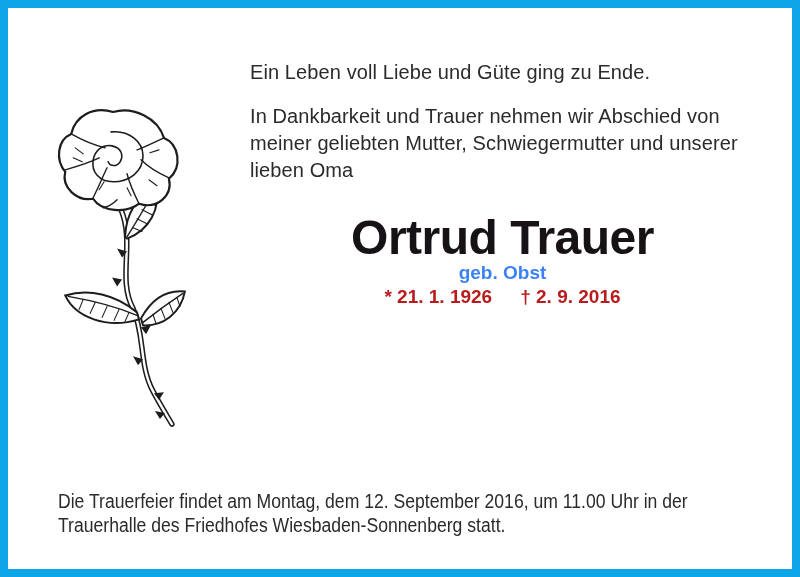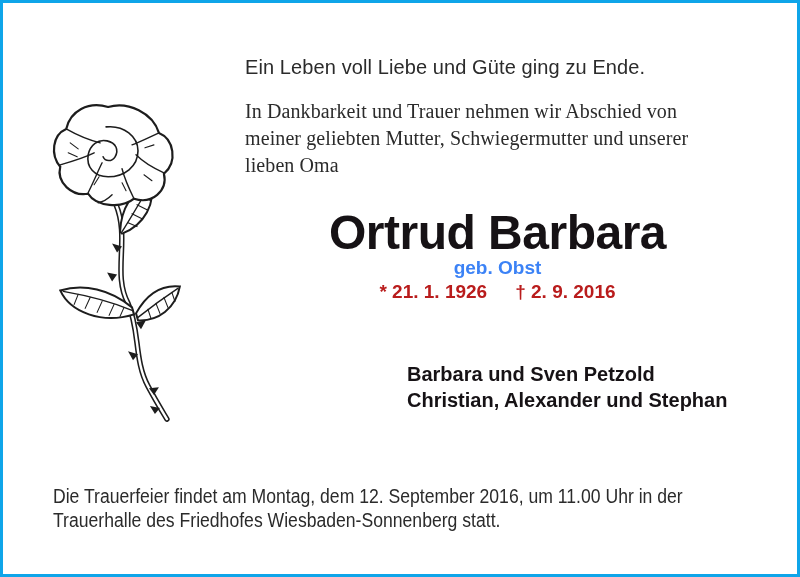--- a/index.html
+++ b/index.html
@@ -1,38 +1,38 @@
 <!DOCTYPE html>
 <html lang="de"><head>
 <meta charset="utf-8">
 <style>
   html,body{margin:0;padding:0;background:#ffffff;}
   .card{
     position:relative;
     width:800px;height:577px;
     box-sizing:border-box;
     background:#ffffff;
-    border:3px solid #0ea5e9;
+    border:8px solid #0ea5e9;
     overflow:hidden;
     font-family:"Liberation Sans", sans-serif;
     color:#2b2b2b;
   }
   .abs{position:absolute;}
   .opening{
     left:242px;top:51px;
     font-size:20px;line-height:26px;
     letter-spacing:0.1px;
     white-space:nowrap;
   }
   .intro{
     left:242px;top:95px;
     font-size:20px;line-height:27px;
     letter-spacing:0.1px;
   }
-  .intro div{white-space:nowrap;font-family:Liberation Serif, serif;}
+  .intro div{white-space:nowrap;}
   .name-block{
     left:242px;top:0;width:505px;
     text-align:center;
   }
   .deceased-name{
     position:absolute;left:0;top:206px;width:505px;
     font-size:48px;font-weight:bold;color:#161215;
     letter-spacing:-0.5px;line-height:48px;
   }
   .maiden{
@@ -113,30 +113,26 @@
 
   <div class="abs opening">Ein Leben voll Liebe und Güte ging zu Ende.</div>
 
   <div class="abs intro">
     <div>In Dankbarkeit und Trauer nehmen wir Abschied von</div>
     <div>meiner geliebten Mutter, Schwiegermutter und unserer</div>
     <div>lieben Oma</div>
   </div>
 
   <div class="abs name-block">
-    <div class="deceased-name">Ortrud Barbara</div>
+    <div class="deceased-name">Ortrud Trauer</div>
     <div class="maiden">geb. Obst</div>
     <div class="dates">
       <span class="birth">* 21. 1. 1926</span><span class="death">† 2. 9. 2016</span>
     </div>
   </div>
 
-  <div class="abs mourners">
-    <div>Barbara und Sven Petzold</div>
-    <div>Christian, Alexander und Stephan</div>
-  </div>
 
   <div class="abs funeral">
     <div>Die Trauerfeier findet am Montag, dem 12. September 2016, um 11.00 Uhr in der</div>
     <div>Trauerhalle des Friedhofes Wiesbaden-Sonnenberg statt.</div>
   </div>
 
 </div>
 
 </body></html>

